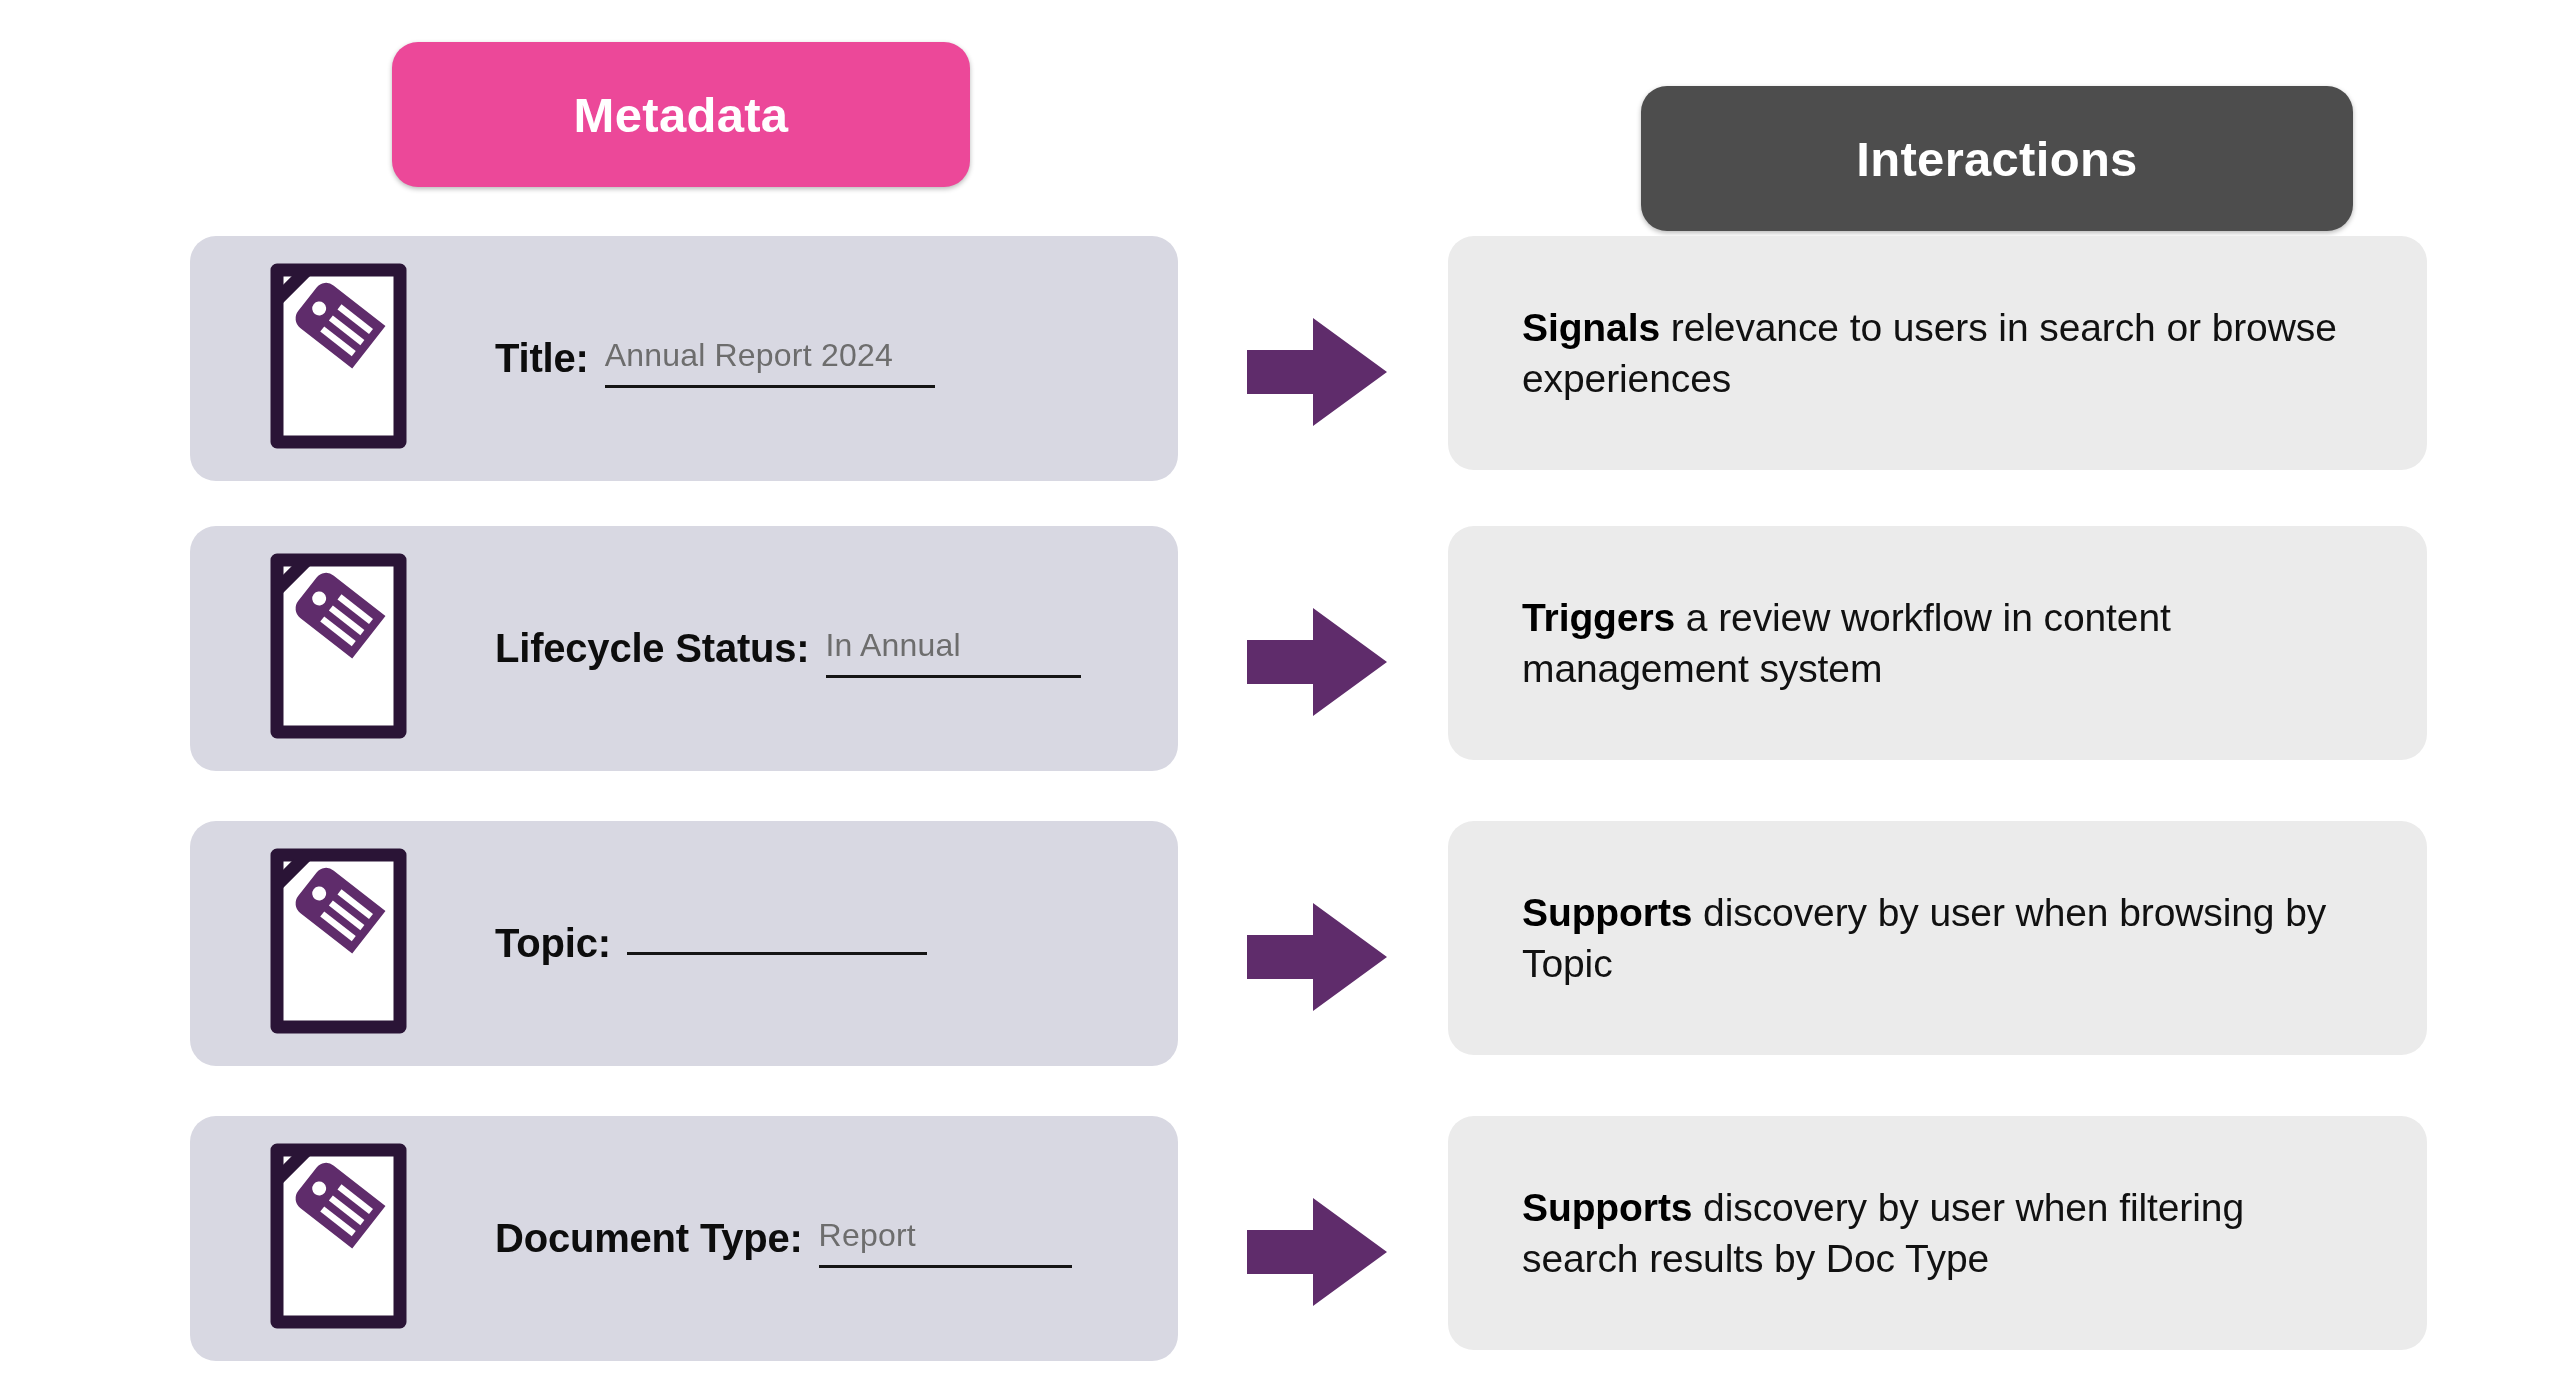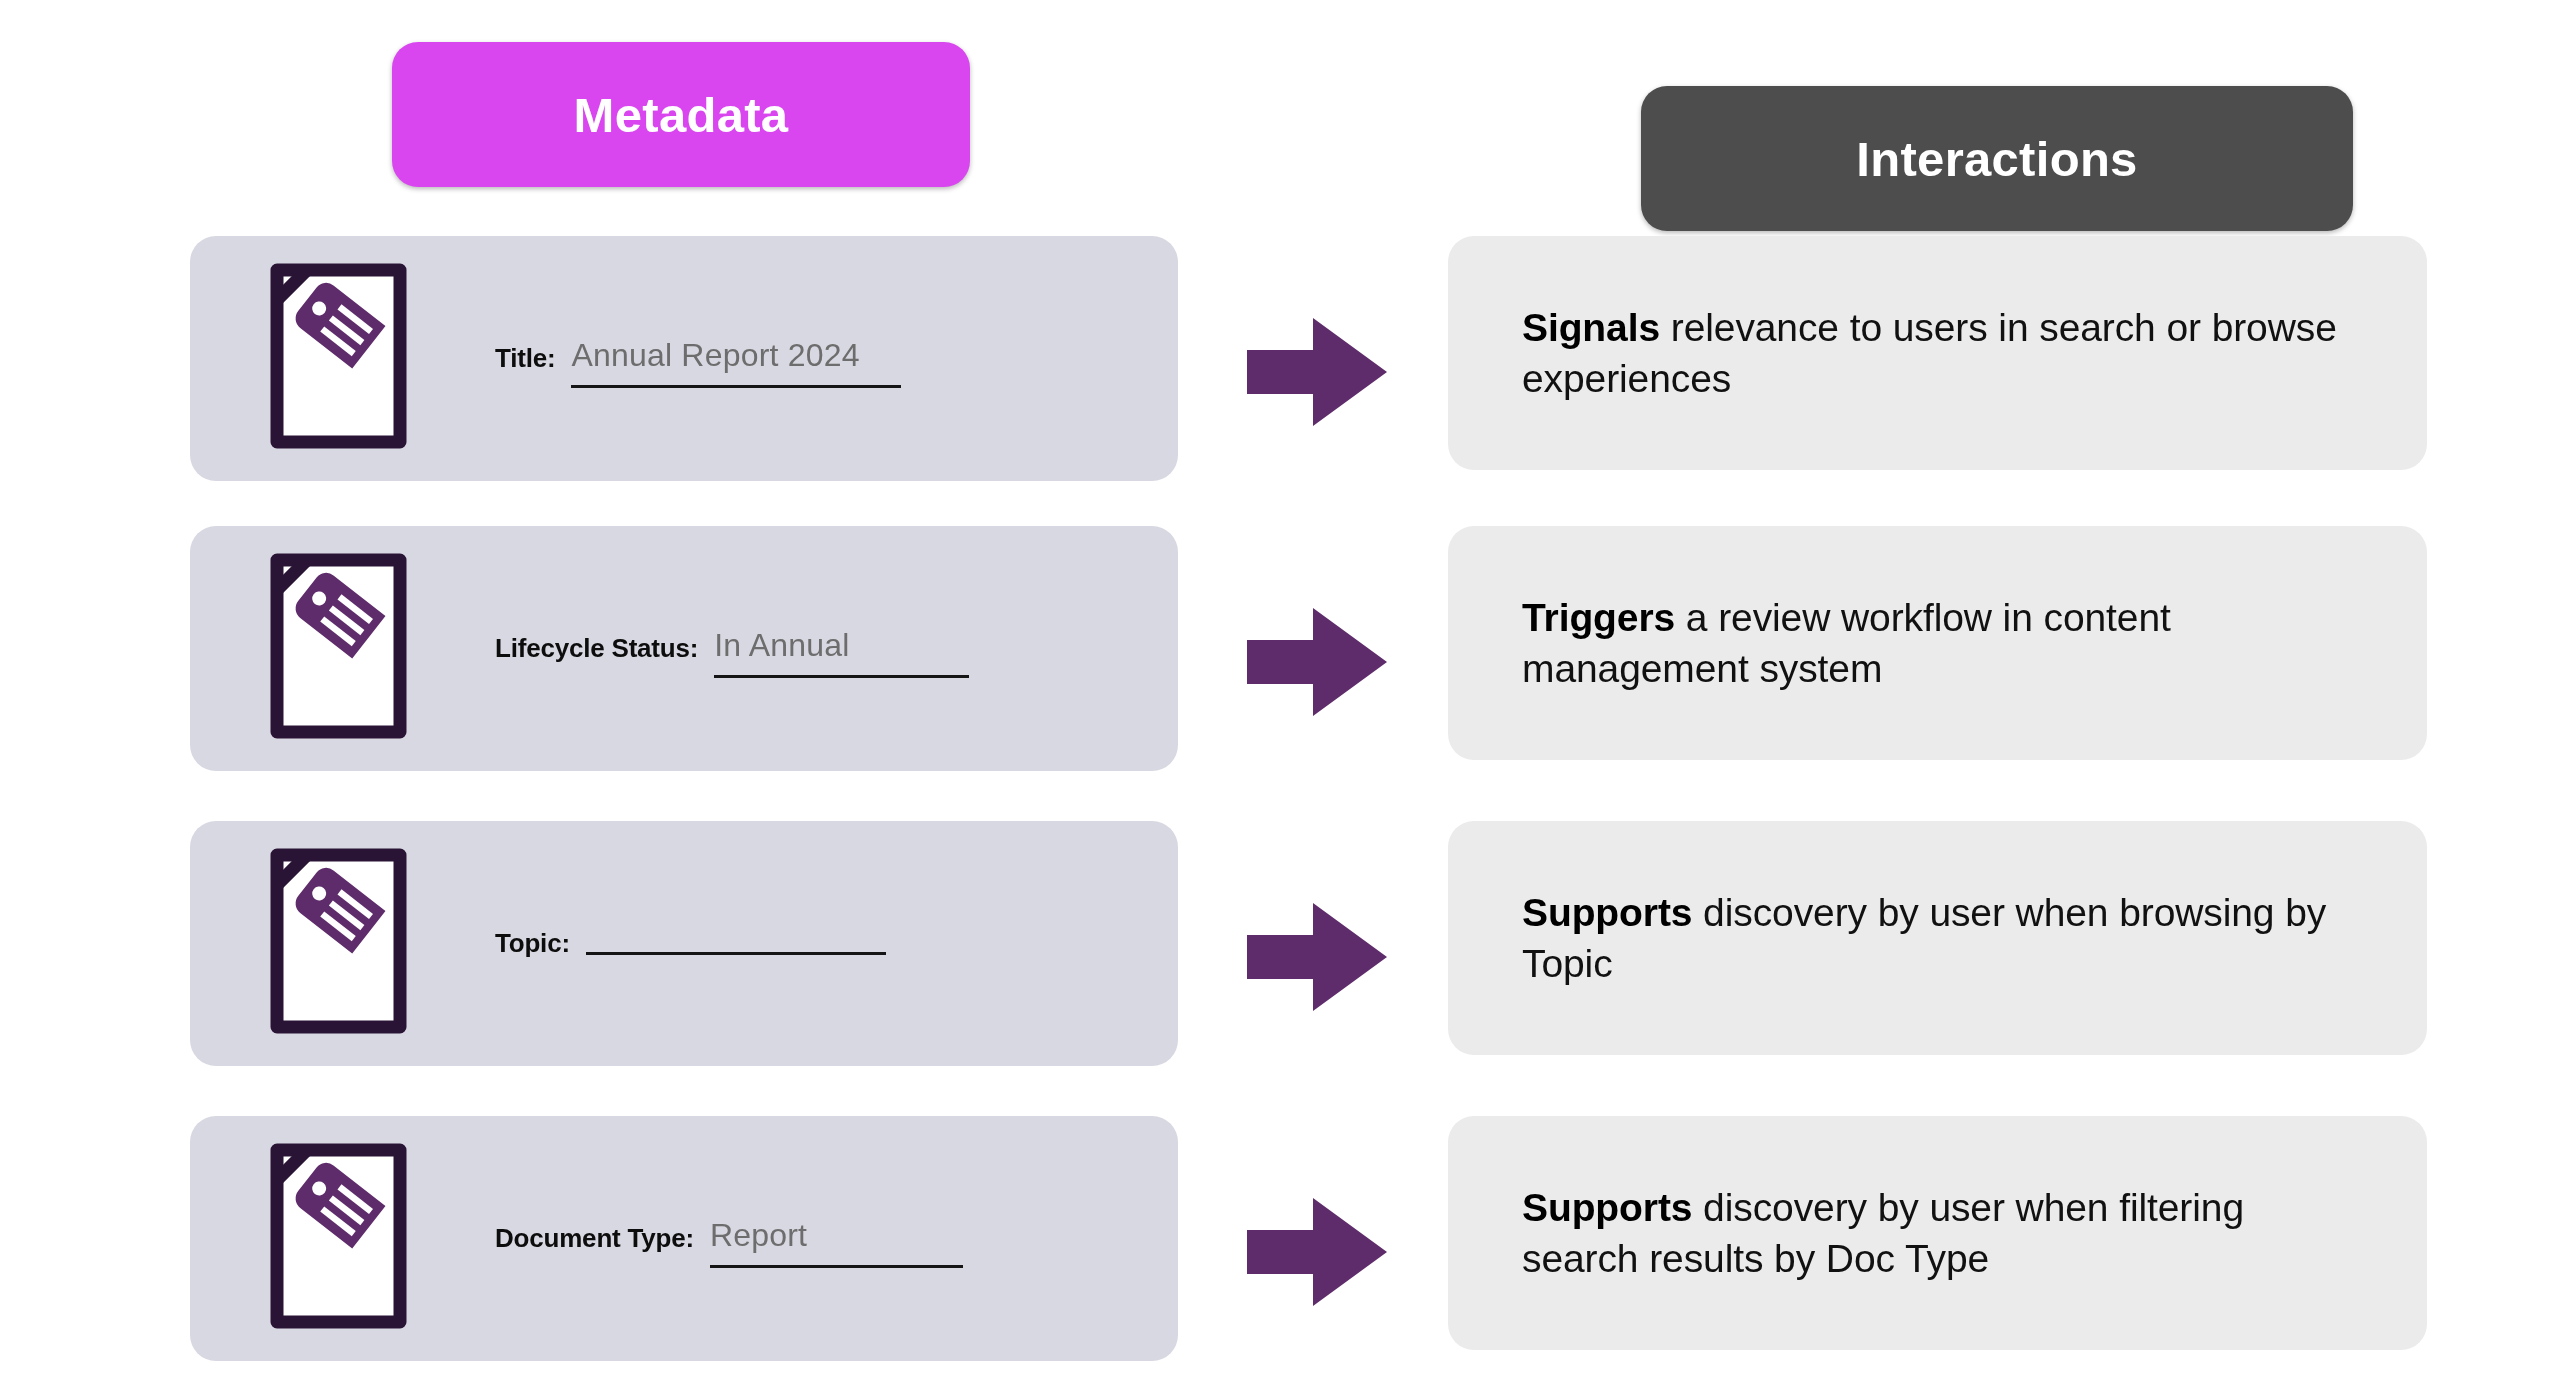--- a/index.html
+++ b/index.html
@@ -27,21 +27,21 @@
     justify-content: center;
     color: #ffffff;
     font-size: 49px;
     font-weight: bold;
     letter-spacing: 0.3px;
     box-shadow: 0 2px 5px rgba(0,0,0,0.28);
   }
   #header-metadata {
     left: 392px;
     width: 578px;
-    background: #d946ef;
+    background: #ec4899;
   }
   #header-interactions {
     left: 1641px;
     width: 712px;
     background: #4d4d4d;
     margin-top: 44px;
   }
 
   
   .row {
@@ -83,21 +83,21 @@
     width: 820px;
     top: 0;
     height: 245px;
     display: flex;
     align-items: center;
     justify-content: flex-start;
     padding-left: 155px;
     box-sizing: border-box;
   }
   .meta-label {
-    font-size: 26px;
+    font-size: 40px;
     font-weight: bold;
     color: #0d0d0d;
     white-space: nowrap;
     letter-spacing: -0.2px;
   }
   .meta-value-wrap {
     margin-left: 16px;
     position: relative;
     display: inline-block;
     padding-bottom: 6px;

